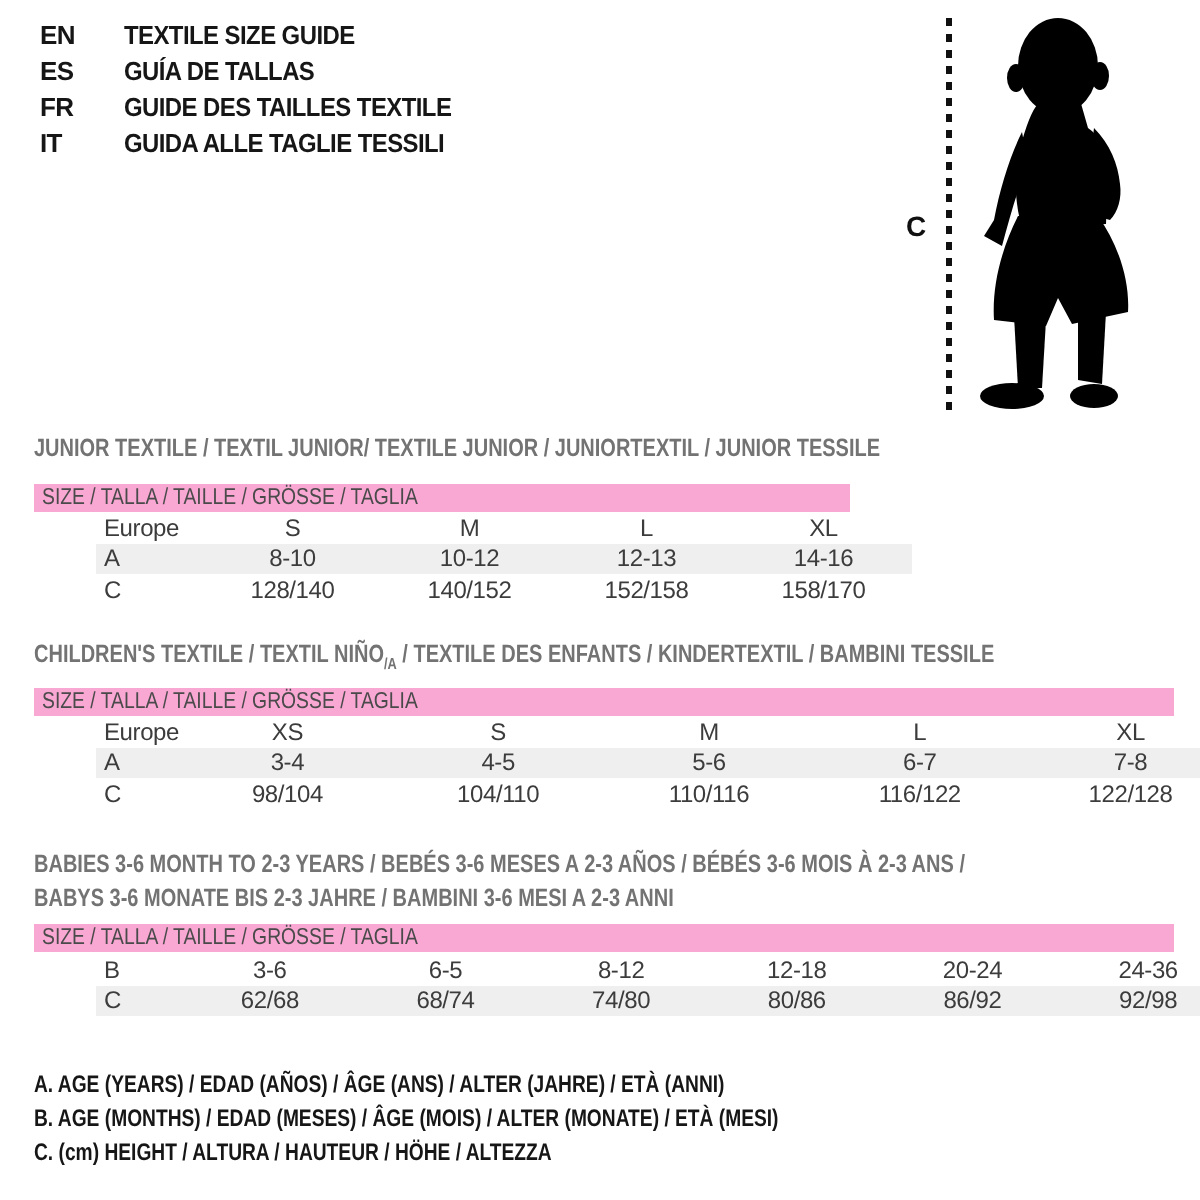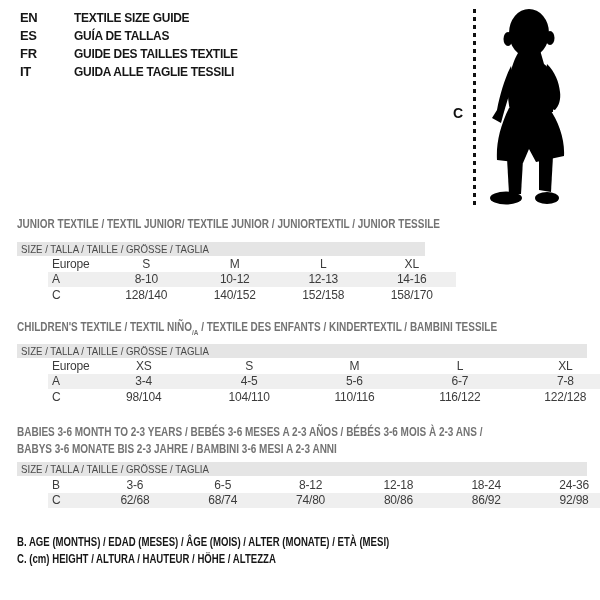--- a/index.html
+++ b/index.html
@@ -6,21 +6,21 @@
   html, body { background: #fff; }
   body {
     width: 600px; height: 600px;
     font-family: "Liberation Sans", sans-serif;
     position: relative; overflow: hidden;
   }
   .canvas { position: absolute; left: 0; top: 0; width: 600px; height: 600px; background: #fff; }
 
   
   .lang-list { position: absolute; left: 20px; top: 8px; }
-  .lang-row { display: flex; height: 18px; align-items: center; gap: 12px; }
+  .lang-row { display: flex; height: 18px; align-items: center; }
   .lang-code, .lang-title {
     font-weight: bold; font-size: 13px; color: #161616;
     white-space: nowrap; letter-spacing: -0.3px;
   }
   .lang-code { width: 42px; flex: 0 0 42px; }
   .lang-title { transform: scaleX(0.92); transform-origin: 0 50%; }
 
   
   .height-line {
     position: absolute; left: 473px; top: 9px; width: 3px; height: 197px;
@@ -37,21 +37,21 @@
     position: absolute; left: 17px;
     font-weight: bold; font-size: 12.5px; color: #737373;
     white-space: nowrap; line-height: 17px;
   }
   .condense { display: inline-block; transform: scaleX(0.80); transform-origin: 0 50%; white-space: nowrap; }
   .section-heading sub { font-size: 8px; }
 
   
   .size-bar {
     position: absolute; left: 17px; height: 14px;
-    background: #e5e5e5; overflow: hidden;
+    background: #f9a8d4; overflow: hidden;
     font-size: 11.5px; line-height: 14px; color: #4a4a4a;
     padding-left: 4px; white-space: nowrap;
   }
   .size-bar .condense { transform: scaleX(0.84); }
 
   
   .size-table {
     position: absolute; left: 17px;
     border-collapse: collapse; table-layout: fixed;
     font-size: 12px; color: #3c3c3c; margin-left: 31px;
@@ -215,37 +215,40 @@
         <col>
         <col>
       </colgroup>
     <tbody>
         <tr>
       <td>B</td>
       <td>3-6</td>
       <td>6-5</td>
       <td>8-12</td>
       <td>12-18</td>
-      <td>18-24</td>
+      <td>20-24</td>
       <td>24-36</td>
     </tr>
     <tr>
       <td>C</td>
       <td>62/68</td>
       <td>68/74</td>
       <td>74/80</td>
       <td>80/86</td>
       <td>86/92</td>
       <td>92/98</td>
     </tr>
   </tbody>
     </table>
 
   <div class="legend">
     <div class="legend-line">
+      <span class="condense">A. AGE (YEARS) / EDAD (AÑOS) / ÂGE (ANS) / ALTER (JAHRE) / ETÀ (ANNI)</span>
+    </div>
+    <div class="legend-line">
       <span class="condense">B. AGE (MONTHS) / EDAD (MESES) / ÂGE (MOIS) / ALTER (MONATE) / ETÀ (MESI)</span>
     </div>
     <div class="legend-line">
       <span class="condense">C. (cm) HEIGHT / ALTURA / HAUTEUR / HÖHE / ALTEZZA</span>
     </div>
   </div>
 
 </div>
 
 </body></html>

